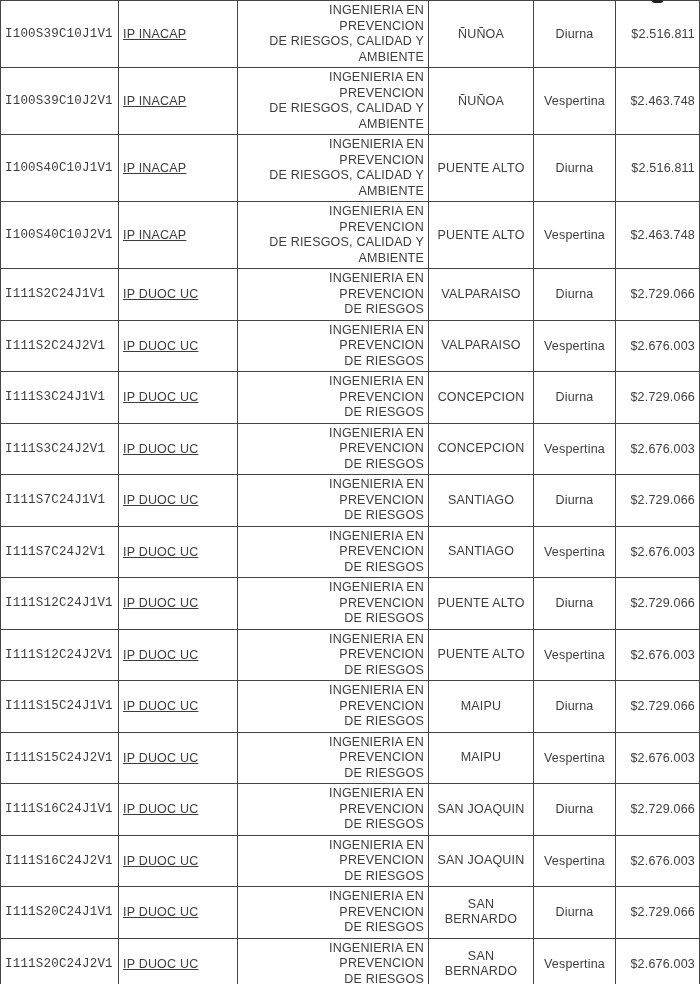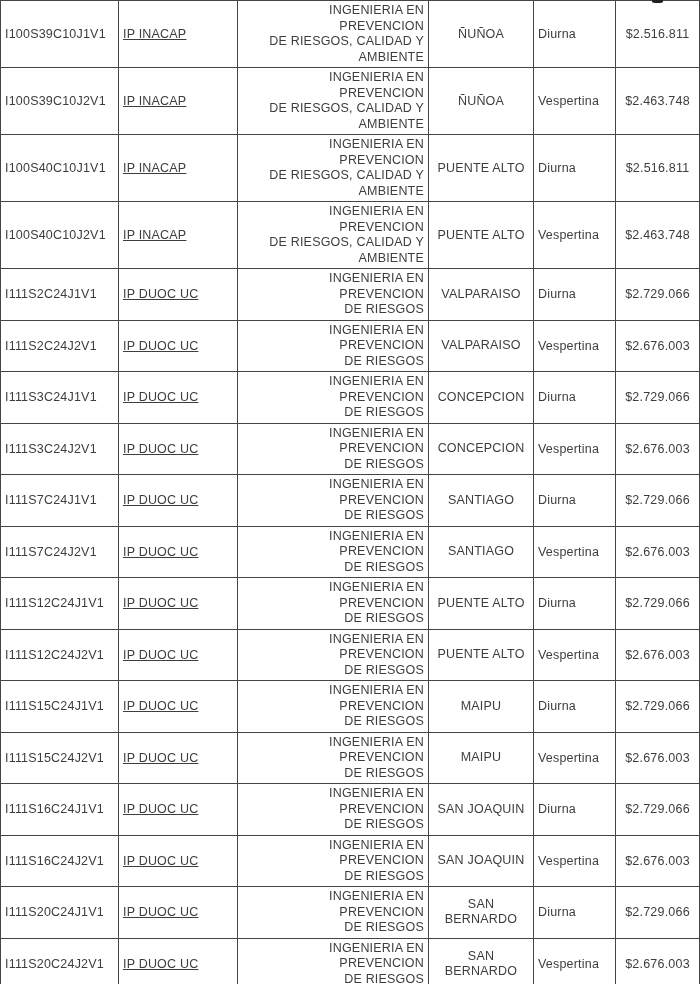--- a/index.html
+++ b/index.html
@@ -36,26 +36,26 @@
     border: 1px solid #454545;
     font-size: 12.5px;
     color: #3d3d3d;
     vertical-align: middle;
     padding: 2px 4px;
     overflow: hidden;
     letter-spacing: 0.2px;
   }
   tr.tall  { height: 49px; }
   tr.short { height: 32.7px; }
-  td.c-code { text-align: left; padding-left: 9px;  white-space: nowrap; }
+  td.c-code { text-align: left; padding-left: 9px;  white-space: nowrap; font-family: Liberation Mono, monospace; }
   td.c-inst { text-align: left; padding-left: 10px; white-space: nowrap; text-decoration: underline; }
   td.c-prog { text-align: right; padding-left: 5px;  white-space: pre-line; line-height: 15.5px; }
   td.c-loc  { text-align: center; white-space: pre-line; line-height: 15px; }
-  td.c-sched{ }
-  td.c-price{ text-align: center; white-space: nowrap; }
+  td.c-sched{ text-align: center; }
+  td.c-price{ text-align: right; white-space: nowrap; }
 </style>
 </head>
 <body>
 
 <div class="page">
   <div class="cut-glyph"></div>
   <table class="programs">
     <colgroup>
       <col style="width:118px">
       <col style="width:119px">

